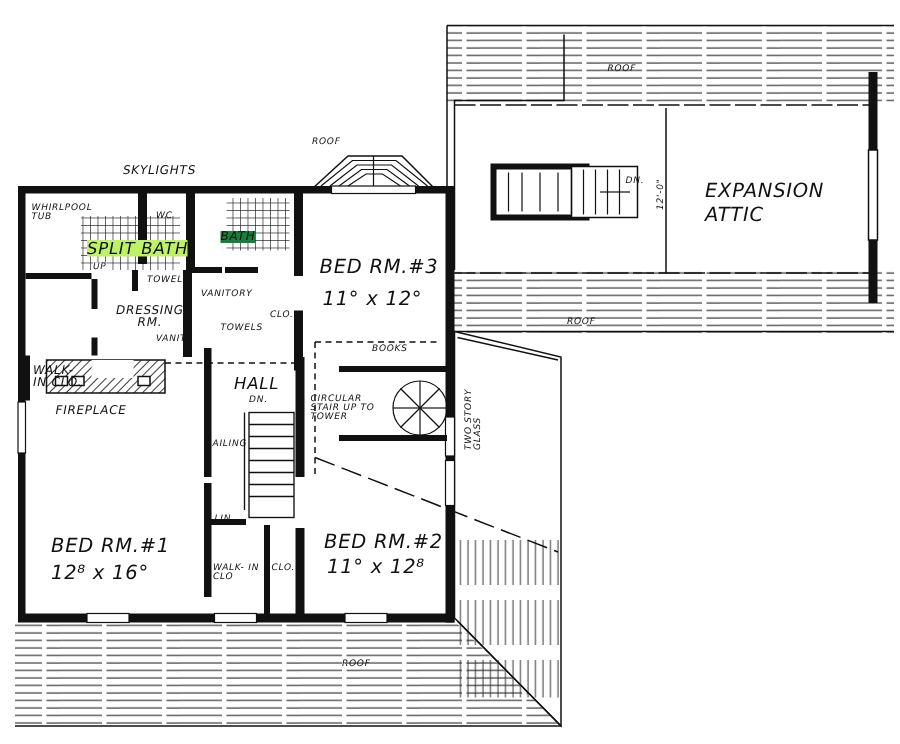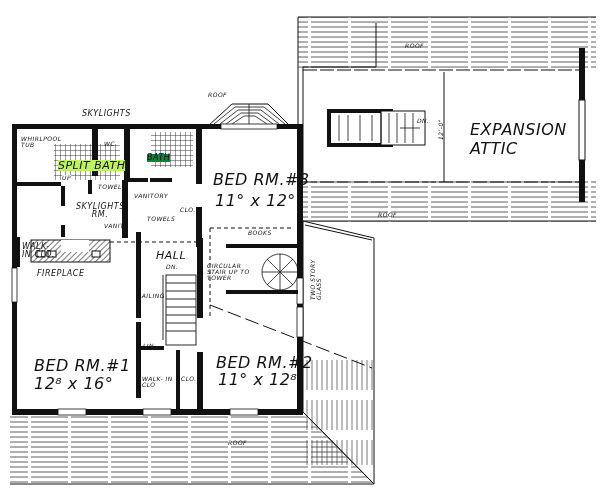--- a/index.html
+++ b/index.html
@@ -1,19 +1,19 @@
 <!DOCTYPE html>
 <html><head>
 <meta charset="utf-8">
 <style>
   html,body{margin:0;padding:0;background:#fff;}
   body{width:600px;height:496px;position:relative;overflow:hidden;font-family:"DejaVu Sans",sans-serif;}
   svg{position:absolute;left:0;top:0;}
   .lbl{position:absolute;font-style:italic;color:#111;white-space:nowrap;line-height:1;letter-spacing:0.5px;}
-  .big{font-size:16px;}
+  .big{font-size:13px;}
   .med{font-size:11px;}
   .sm{font-size:8px;}
   .xs{font-size:6px;}
   .vert{transform:rotate(-90deg);transform-origin:left top;}
 </style>
 </head>
 <body>
 
 <svg width="600" height="496" viewBox="0 0 600 496">
   <defs>
@@ -181,21 +181,21 @@
 <span class="lbl xs" style="left:21px;top:136px;width:30px;white-space:normal;">WHIRLPOOL TUB</span>
 <span class="lbl xs" style="left:104px;top:141px;">WC</span>
 <span class="lbl med" style="left:58px;top:160px;background:#bef264;">SPLIT BATH</span>
 <span class="lbl xs" style="left:62px;top:175px;background:#fff;">UP</span>
 <span class="lbl sm" style="left:147px;top:154px;background:#15803d;">BATH</span>
 <span class="lbl xs" style="left:98px;top:184px;">TOWELS</span>
 <span class="lbl xs" style="left:134px;top:193px;">VANITORY</span>
 <span class="lbl xs" style="left:147px;top:216px;">TOWELS</span>
 <span class="lbl xs" style="left:180px;top:207px;">CLO.</span>
 <span class="lbl sm" style="left:22px;top:208px;width:36px;white-space:normal;margin-top:35px;">WALK-IN CLO.</span>
-<span class="lbl sm" style="left:76px;top:203px;width:48px;white-space:normal;text-align:center;">SKYLIGHTS RM.</span>
+<span class="lbl sm" style="left:76px;top:203px;width:48px;white-space:normal;text-align:center;">DRESSING RM.</span>
 <span class="lbl xs" style="left:104px;top:223px;">VANITY</span>
 <span class="lbl sm" style="left:37px;top:270px;">FIREPLACE</span>
 <span class="lbl big" style="left:213px;top:160px;margin-top:12px;">BED RM.#3</span>
 <span class="lbl big" style="left:215px;top:178px;margin-top:15px;">11° x 12°</span>
 <span class="lbl med" style="left:156px;top:250px;">HALL</span>
 <span class="lbl xs" style="left:166px;top:264px;">DN.</span>
 <span class="lbl xs" style="left:137px;top:293px;">RAILING</span>
 <span class="lbl xs" style="left:143px;top:343px;">LIN.</span>
 <span class="lbl xs" style="left:248px;top:230px;">BOOKS</span>
 <span class="lbl xs" style="left:207px;top:263px;width:48px;white-space:normal;">CIRCULAR STAIR UP TO TOWER</span>

